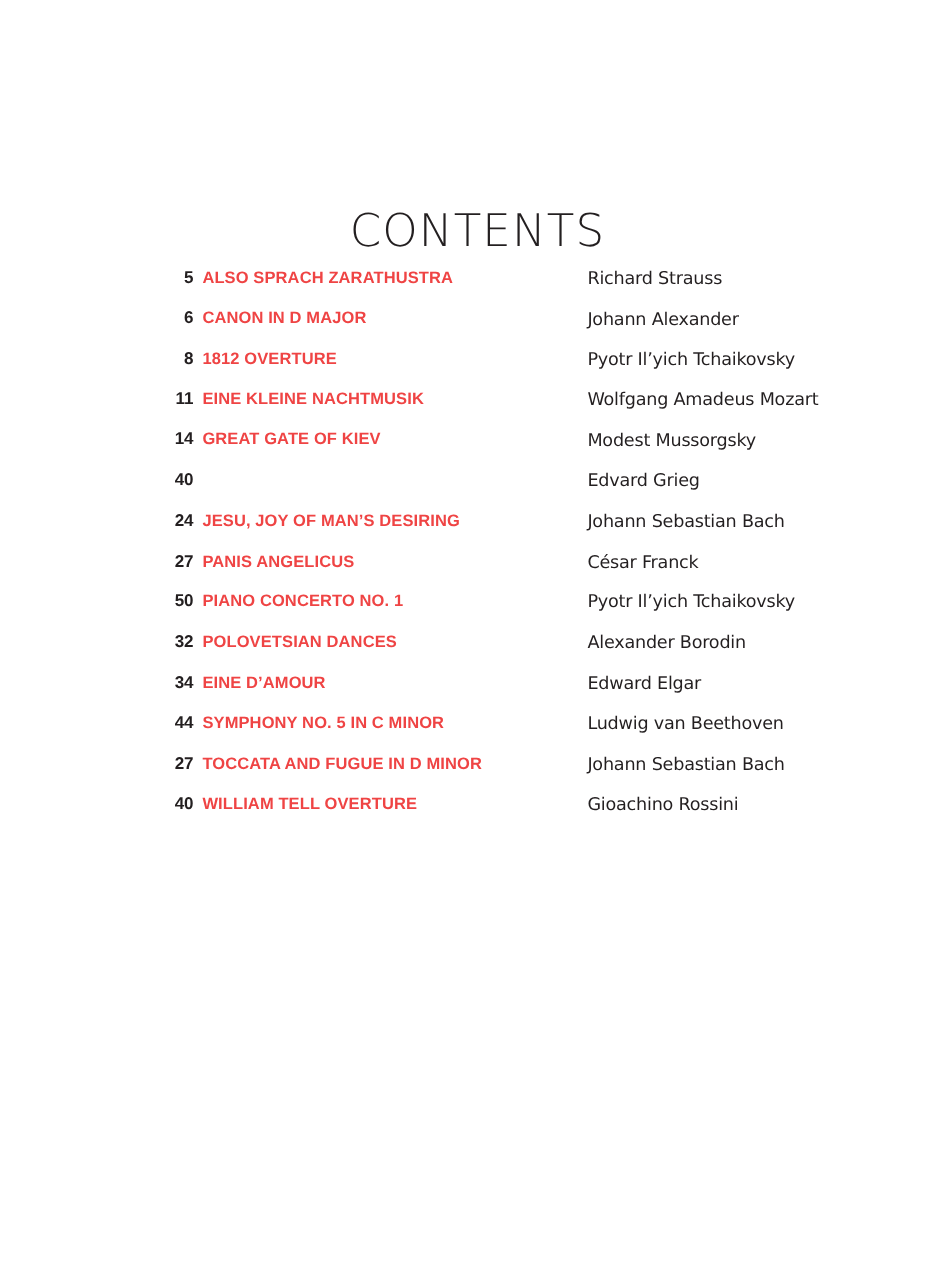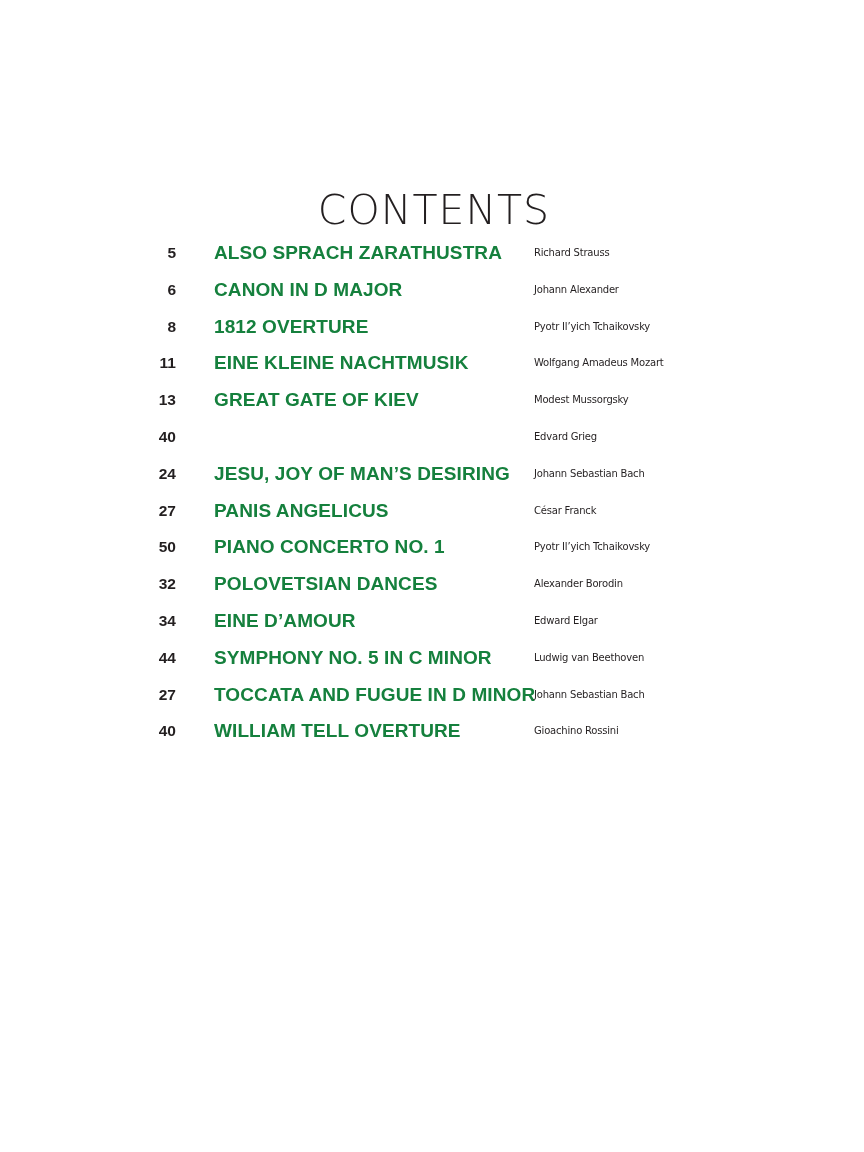--- a/index.html
+++ b/index.html
@@ -47,33 +47,33 @@
       left: 140px;
       width: 36px;
       text-align: right;
       font-family: "Liberation Sans", sans-serif;
       font-weight: bold;
       font-size: 15.5px;
       color: #231f20;
     }
     .toc-title {
       position: absolute;
-      left: 214px;
+      left: 184px;
       font-family: "Liberation Sans", sans-serif;
       font-weight: bold;
-      font-size: 19px;
-      color: #15803d;
+      font-size: 15px;
+      color: #ef4444;
       white-space: nowrap;
       letter-spacing: 0.1px;
     }
     .toc-composer {
       position: absolute;
       left: 534px;
       font-family: "DejaVu Sans", sans-serif;
-      font-size: 10px;
+      font-size: 16px;
       color: #231f20;
       white-space: nowrap;
       letter-spacing: -0.2px;
     }
   </style>
 </head>
 <body>
 
 <h1 class="page-title">CONTENTS</h1>
 
@@ -92,21 +92,21 @@
     <span class="toc-page">8</span>
     <span class="toc-title">1812 OVERTURE</span>
     <span class="toc-composer">Pyotr Il’yich Tchaikovsky</span>
   </li>
   <li class="toc-row">
     <span class="toc-page">11</span>
     <span class="toc-title">EINE KLEINE NACHTMUSIK</span>
     <span class="toc-composer">Wolfgang Amadeus Mozart</span>
   </li>
   <li class="toc-row">
-    <span class="toc-page">13</span>
+    <span class="toc-page">14</span>
     <span class="toc-title">GREAT GATE OF KIEV</span>
     <span class="toc-composer">Modest Mussorgsky</span>
   </li>
   <li class="toc-row">
     <span class="toc-page">40</span>
     <span class="toc-composer">Edvard Grieg</span>
   </li>
   <li class="toc-row">
     <span class="toc-page">24</span>
     <span class="toc-title">JESU, JOY OF MAN’S DESIRING</span>

